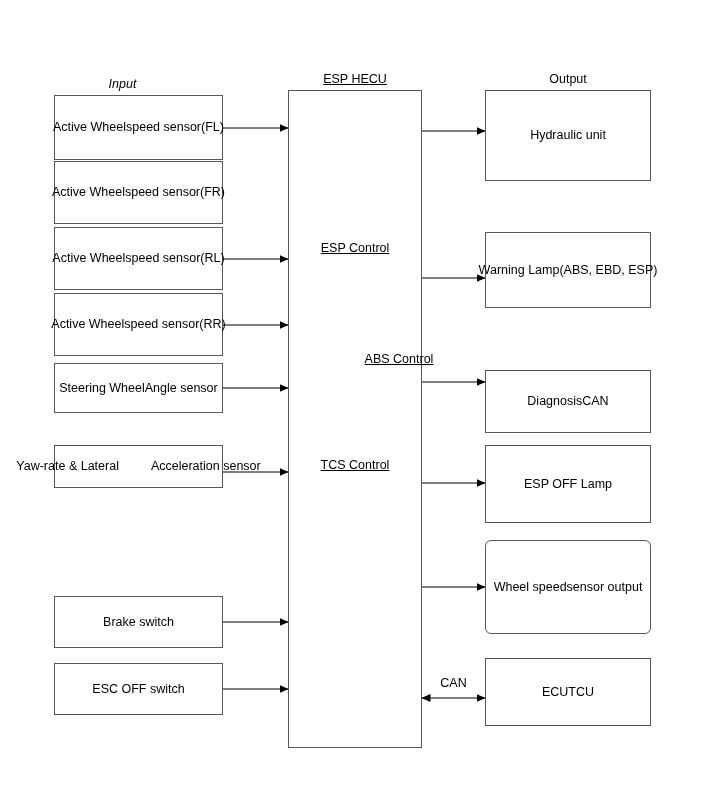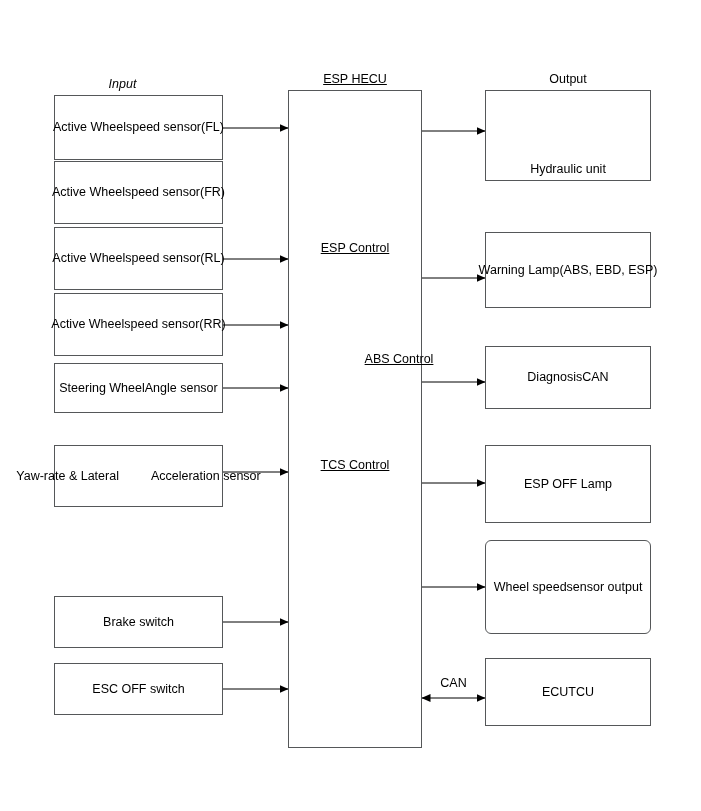--- a/index.html
+++ b/index.html
@@ -133,38 +133,38 @@
       </div>
       <div class="node" style="left: 54px; top: 293px; width: 169px; height: 63px;">
         <span class="ln">Active Wheel</span>
         <span class="ln">speed sensor</span>
         <span class="ln">(RR)</span>
       </div>
       <div class="node" style="left: 54px; top: 363px; width: 169px; height: 50px;">
         <span class="ln">Steering Wheel</span>
         <span class="ln">Angle sensor</span>
       </div>
-      <div class="node" style="left: 54px; top: 445px; width: 169px; height: 62px; gap: 32px;">
+      <div class="node" style="left: 54px; top: 445px; width: 169px; height: 43px; gap: 32px;">
         <span class="ln">Yaw-rate &amp; Lateral</span>
         <span class="ln">Acceleration sensor</span>
       </div>
       <div class="node" style="left: 54px; top: 596px; width: 169px; height: 52px;">
         <span class="ln">Brake switch</span>
       </div>
       <div class="node" style="left: 54px; top: 663px; width: 169px; height: 52px;">
         <span class="ln">ESC OFF switch</span>
       </div>
-      <div class="node" style="left: 485px; top: 90px; width: 166px; height: 91px; align-items: flex-end;">
+      <div class="node" style="left: 485px; top: 90px; width: 166px; height: 91px;">
         <span class="ln">Hydraulic unit</span>
       </div>
       <div class="node" style="left: 485px; top: 232px; width: 166px; height: 76px;">
         <span class="ln">Warning Lamp</span>
         <span class="ln">(ABS, EBD, ESP)</span>
       </div>
-      <div class="node" style="left: 485px; top: 346px; width: 166px; height: 63px;">
+      <div class="node" style="left: 485px; top: 370px; width: 166px; height: 63px;">
         <span class="ln">Diagnosis</span>
         <span class="ln">CAN</span>
       </div>
       <div class="node" style="left: 485px; top: 445px; width: 166px; height: 78px;">
         <span class="ln">ESP OFF Lamp</span>
       </div>
       <div class="node" style="left: 485px; top: 540px; width: 166px; height: 94px; border-radius: 6px;">
         <span class="ln">Wheel speed</span>
         <span class="ln">sensor output</span>
       </div>

